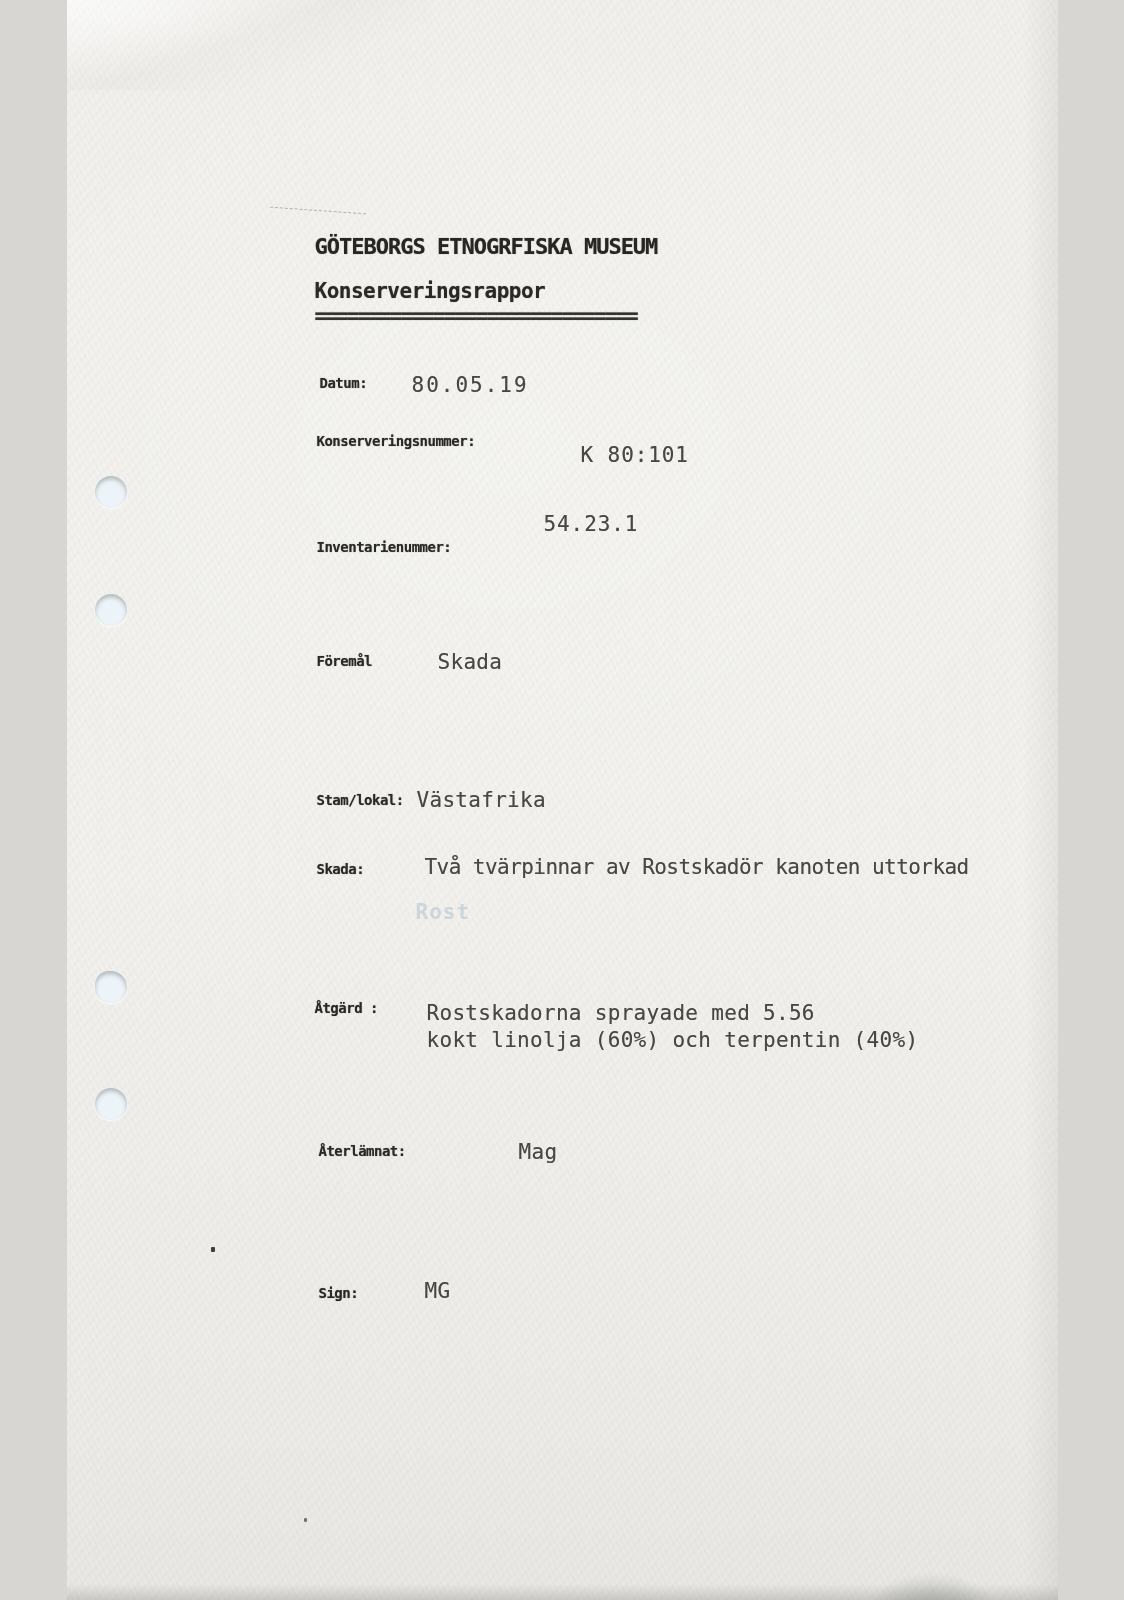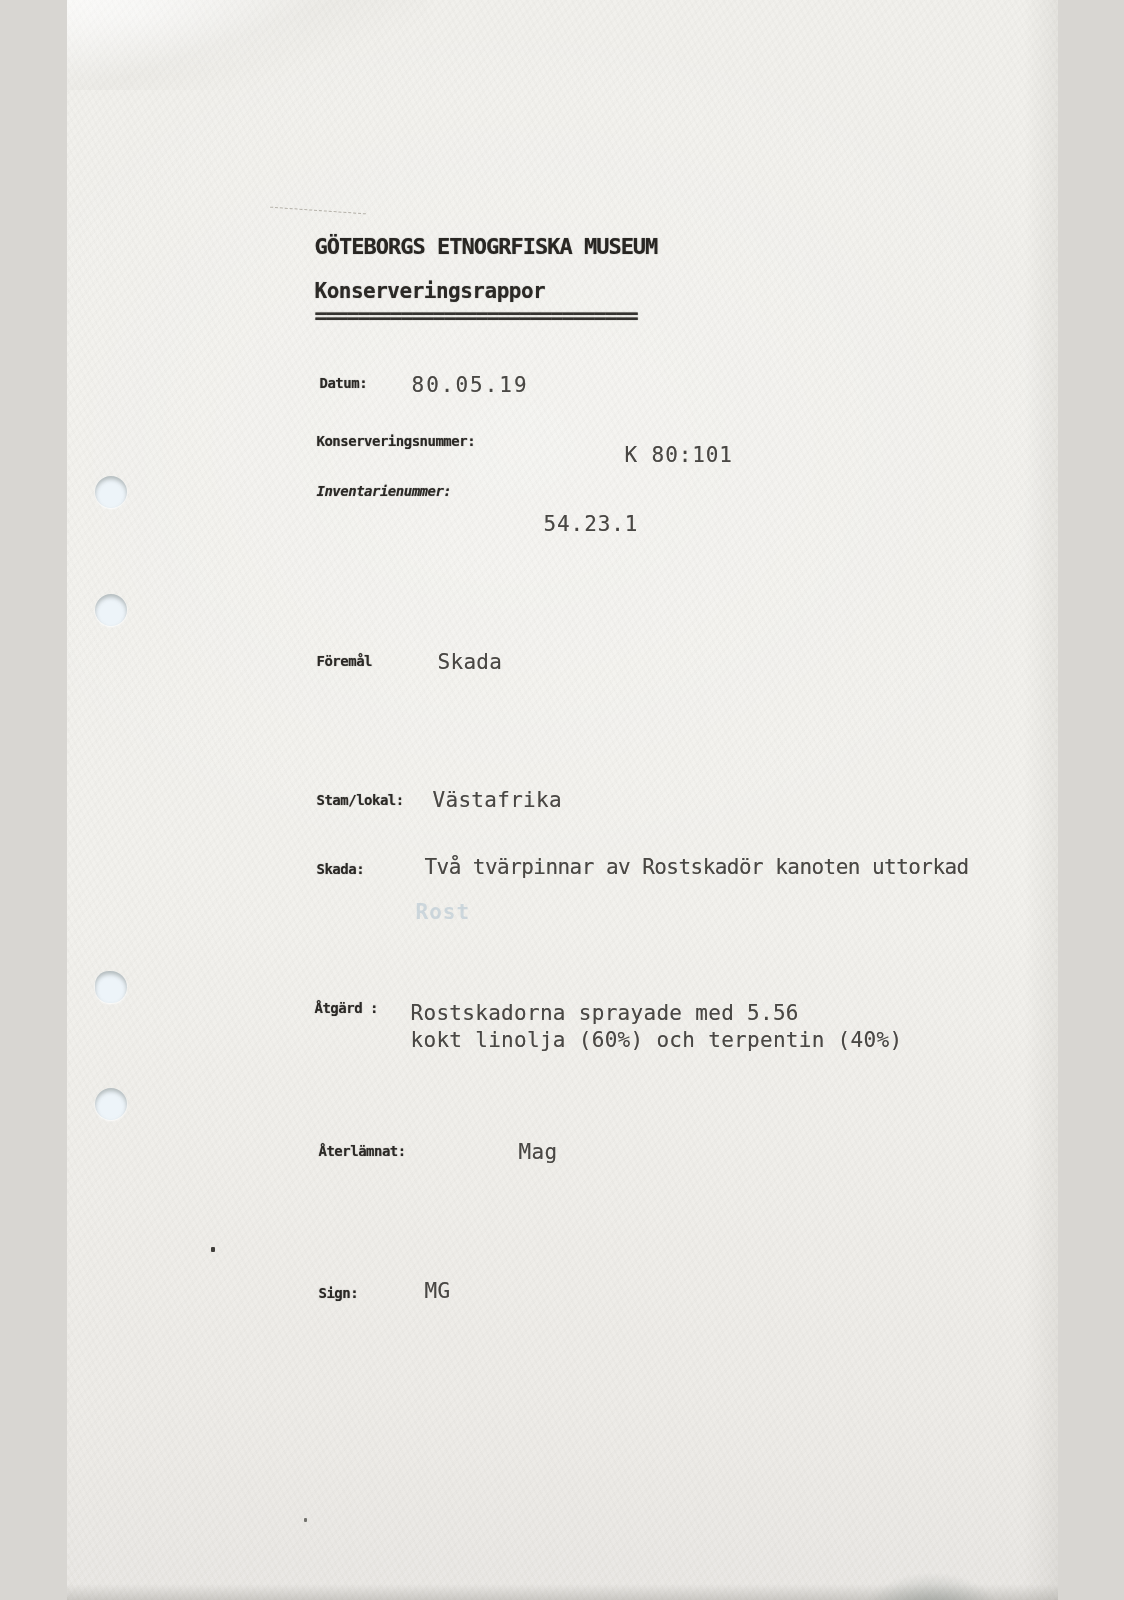--- a/index.html
+++ b/index.html
@@ -85,42 +85,42 @@
   }
   #separator {
     left: 248px; top: 306px; font-size: 21px; font-weight: bold; letter-spacing: -1.9px;
     color: #34322f; text-shadow: 0 0 1px rgba(52,50,47,0.6);
   }
 
   #lab-datum      { left: 253px; top: 376px; }
   #val-datum      { left: 345px; top: 375px; letter-spacing: 2px; }
 
   #lab-konsnr     { left: 250px; top: 434px; }
-  #val-konsnr     { left: 514px; top: 445px; letter-spacing: 0.9px; margin-left: 44px; }
+  #val-konsnr     { left: 514px; top: 445px; letter-spacing: 0.9px; }
 
-  #lab-invnr      { left: 250px; top: 484px; font-style: italic; }
+  #lab-invnr      { left: 250px; top: 540px; }
   #val-invnr      { left: 477px; top: 514px; letter-spacing: 0.9px; }
 
   #lab-foremal    { left: 250px; top: 654px; }
   #val-foremal    { left: 371px; top: 652px; }
 
   #lab-stam       { left: 250px; top: 793px; }
-  #val-stam       { left: 366px; top: 790px; }
+  #val-stam       { left: 350px; top: 790px; }
 
   #lab-skada      { left: 250px; top: 862px; }
   #val-skada      { left: 358px; top: 857px; letter-spacing: -0.55px; }
 
   #ghost-rost {
     position: absolute; left: 349px; top: 902px; font-size: 21px; font-weight: bold;
     letter-spacing: 1px; color: rgba(150,178,198,0.4); filter: blur(0.7px);
     line-height: 1; white-space: pre;
   }
 
   #lab-atgard     { left: 248px; top: 1001px; }
-  #atgard-lines   { position: absolute; left: 344px; top: 1000px; }
+  #atgard-lines   { position: absolute; left: 360px; top: 1000px; }
   #atgard-lines .val-line {
     display: block; font-size: 21px; letter-spacing: 0.3px; line-height: 27px;
     color: #494744; text-shadow: 0 0 0.6px rgba(73,71,68,0.45); white-space: pre;
   }
 
   #lab-aterlamnat { left: 252px; top: 1144px; }
   #val-aterlamnat { left: 420px; top: 1142px; padding-left: 32px; }
 
   #lab-sign       { left: 252px; top: 1286px; }
   #val-sign       { left: 358px; top: 1281px; }

